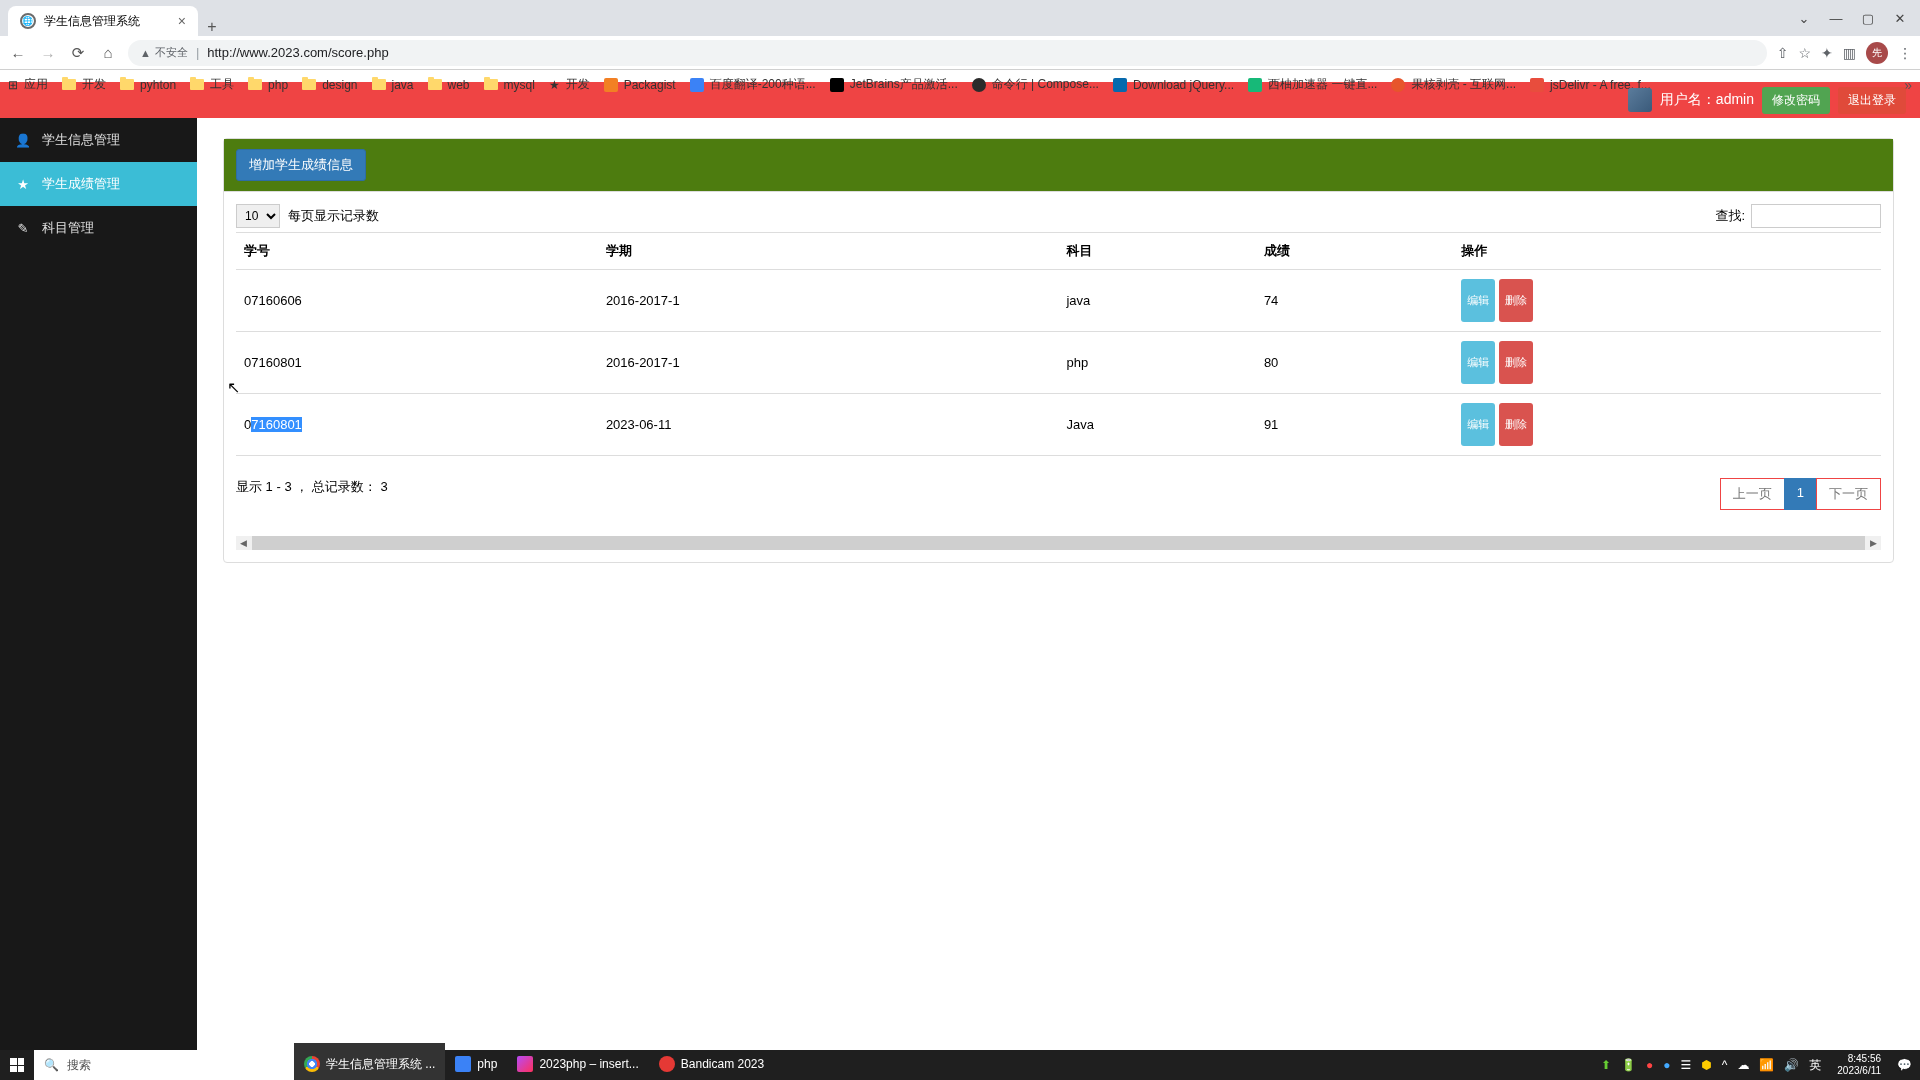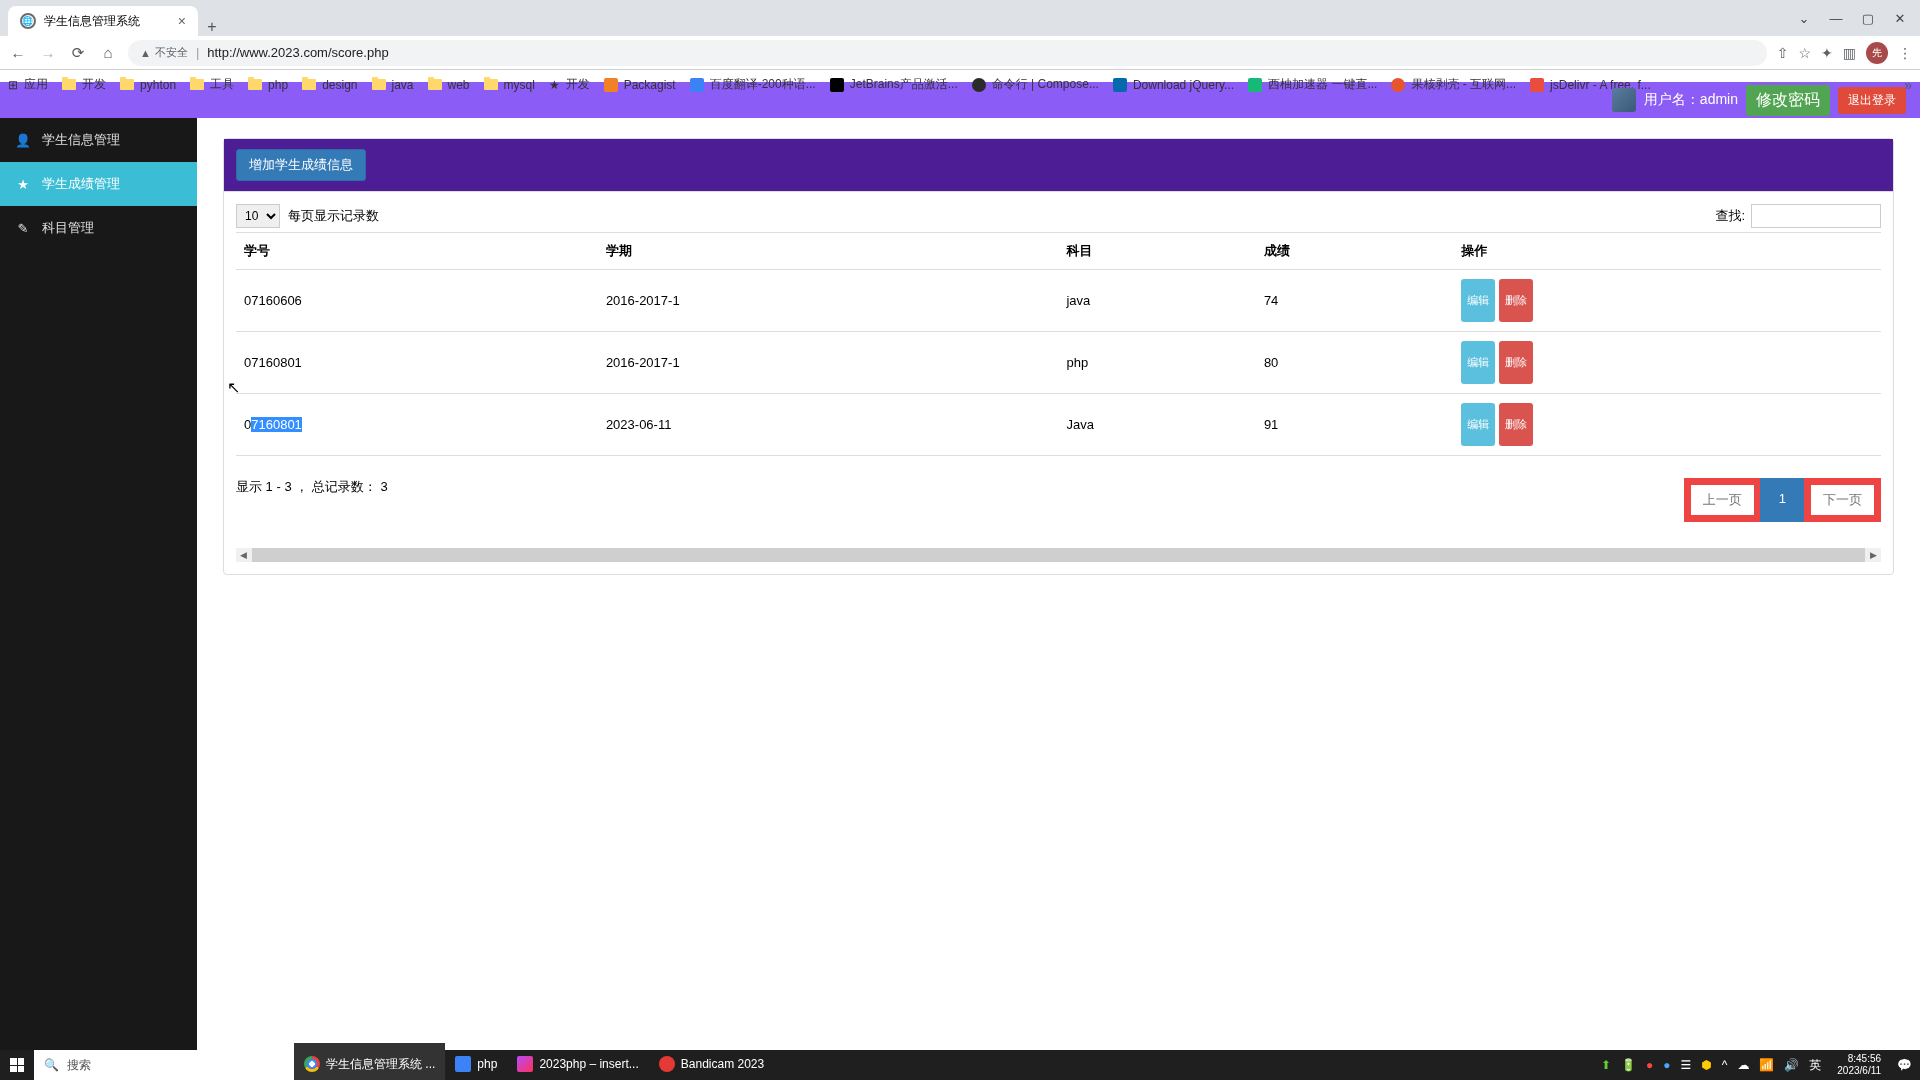--- a/index.html
+++ b/index.html
@@ -24,53 +24,53 @@
 .addr-icon { color: #5f6368; font-size: 14px; }
 .avatar-circle { width: 22px; height: 22px; border-radius: 50%; background: #a84a4a; color: #fff; display: flex; align-items: center; justify-content: center; font-size: 10px; }
 .bookmarks-bar { height: 30px; background: #fff; display: flex; align-items: center; padding: 0 8px; gap: 14px; border-bottom: 1px solid #d8d8d8; font-size: 12px; color: #333; overflow: hidden; }
 .bm-item { display: flex; align-items: center; gap: 6px; white-space: nowrap; }
 .bm-folder { width: 14px; height: 11px; background: #ffd86b; border-radius: 1px; position: relative; }
 .bm-folder::before { content: ""; position: absolute; top: -2px; left: 0; width: 6px; height: 3px; background: #ffd86b; border-radius: 1px 1px 0 0; }
 .bm-icon { width: 14px; height: 14px; display: inline-block; }
 .bm-more { margin-left: auto; font-size: 14px; color: #555; }
 
 
-.app-header { background: #8b5cf6; height: 36px; display: flex; align-items: center; justify-content: flex-end; padding: 0 14px; gap: 8px; color: #fff; font-size: 14px; }
+.app-header { background: #ef4444; height: 36px; display: flex; align-items: center; justify-content: flex-end; padding: 0 14px; gap: 8px; color: #fff; font-size: 14px; }
 .user-avatar { width: 24px; height: 24px; background: linear-gradient(135deg,#5b7c9c,#3a5a7a); border-radius: 3px; }
-.btn-green { background: #51a451; color: #fff; border: none; padding: 5px 10px; border-radius: 3px; font-size: 16px; cursor: pointer; }
+.btn-green { background: #51a451; color: #fff; border: none; padding: 5px 10px; border-radius: 3px; font-size: 12px; cursor: pointer; }
 .btn-red { background: #e04a3a; color: #fff; border: none; padding: 5px 10px; border-radius: 3px; font-size: 12px; cursor: pointer; }
 
 
 .app-body { display: flex; height: calc(100vh - 82px - 36px - 30px); }
 .sidebar { width: 197px; background: #181818; color: #e0e0e0; }
 .side-item { height: 44px; display: flex; align-items: center; padding: 0 14px; gap: 10px; font-size: 13px; cursor: pointer; }
 .side-item.active { background: #3bbdd6; color: #fff; }
 .side-icon { width: 18px; text-align: center; }
 .content { flex: 1; background: #fff; padding: 20px 26px; overflow: auto; position:relative;}
 .page-title { color: #e02626; font-size: 24px; font-weight: 500; margin-bottom: 30px; }
 .panel { border: 1px solid #ddd; border-radius: 4px; }
-.panel-head { background: #4c1d95; border-bottom: 1px solid #ddd; padding: 10px 12px; }
+.panel-head { background: #4d7c0f; border-bottom: 1px solid #ddd; padding: 10px 12px; }
 .btn-primary { background: #337ab7; color: #fff; border: 1px solid #2e6da4; padding: 6px 12px; font-size: 13px; border-radius: 3px; cursor: pointer; }
 .panel-body { padding: 12px; }
 .table-controls { display: flex; align-items: center; gap: 8px; font-size: 13px; margin-bottom: 4px; }
 .table-controls select { border: 1px solid #ccc; padding: 3px 4px; font-size: 12px; }
 .table-controls .search-group { margin-left: auto; display: flex; align-items: center; gap: 6px; }
 .table-controls input[type="text"] { border: 1px solid #ccc; height: 24px; width: 130px; padding: 0 6px; }
 
 table.data-table { width: 100%; border-collapse: collapse; }
 .data-table th { background: #fff; border-top: 1px solid #ddd; border-bottom: 1px solid #ddd; text-align: left; padding: 9px 8px; font-size: 13px; font-weight: bold; }
 .data-table td { border-bottom: 1px solid #ddd; padding: 9px 8px; font-size: 13px; }
 .btn-xs { padding: 14px 6px; font-size: 11px; border-radius: 3px; border: none; color: #fff; cursor: pointer; }
 .btn-edit { background: #5bc0de; }
 .btn-del { background: #d9534f; }
 .selected-text { background: #338fff; color: #fff; }
 
 .table-footer { display: flex; align-items: flex-start; margin-top: 22px; font-size: 13px; }
 .pagination { margin-left: auto; display: flex; }
-.page-btn { border: 7px solid #ef4444; padding: 6px 12px; color: #777; font-size: 13px; background: #fff; margin-left: -1px; }
+.page-btn { border: 1px solid #ef4444; padding: 6px 12px; color: #777; font-size: 13px; background: #fff; margin-left: -1px; }
 .page-btn.active { background: #337ab7; color: #fff; border-color: #337ab7; }
 .hscroll { margin-top: 26px; height: 14px; background: #cfcfcf; border-radius: 0; position: relative; }
 .hscroll::before, .hscroll::after { content: ""; position: absolute; top: 0; width: 16px; height: 14px; background: #f0f0f0; }
 .hscroll::before { left: 0; }
 .hscroll::after { right: 0; }
 .hscroll-arrow-l, .hscroll-arrow-r { position: absolute; top: 2px; font-size: 9px; color: #666; z-index: 2; }
 .hscroll-arrow-l { left: 4px; }
 .hscroll-arrow-r { right: 4px; }
 
 

